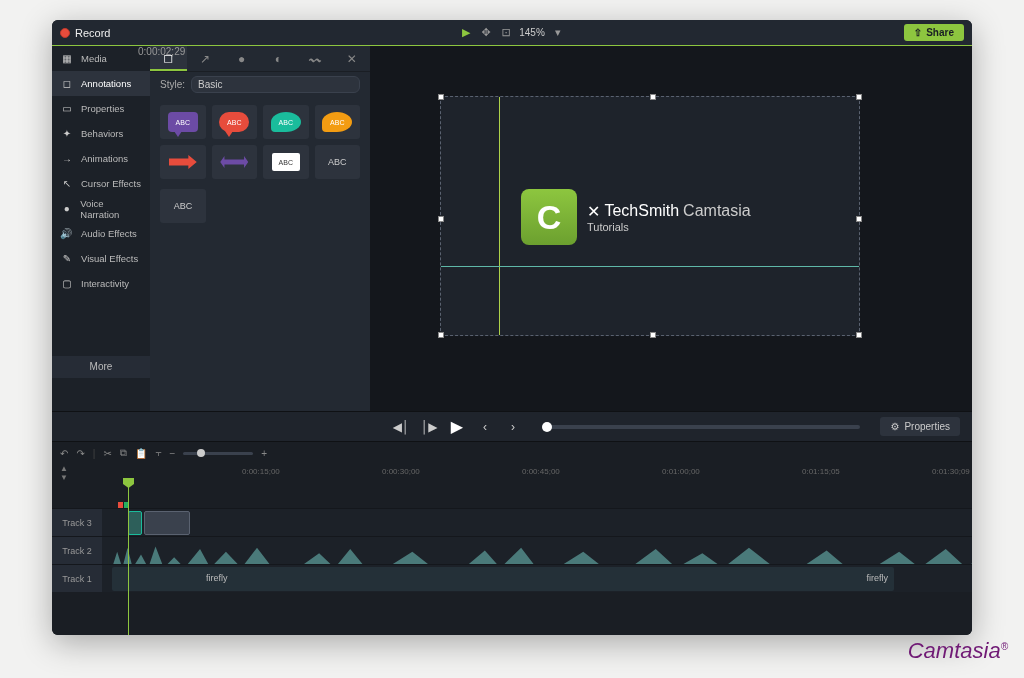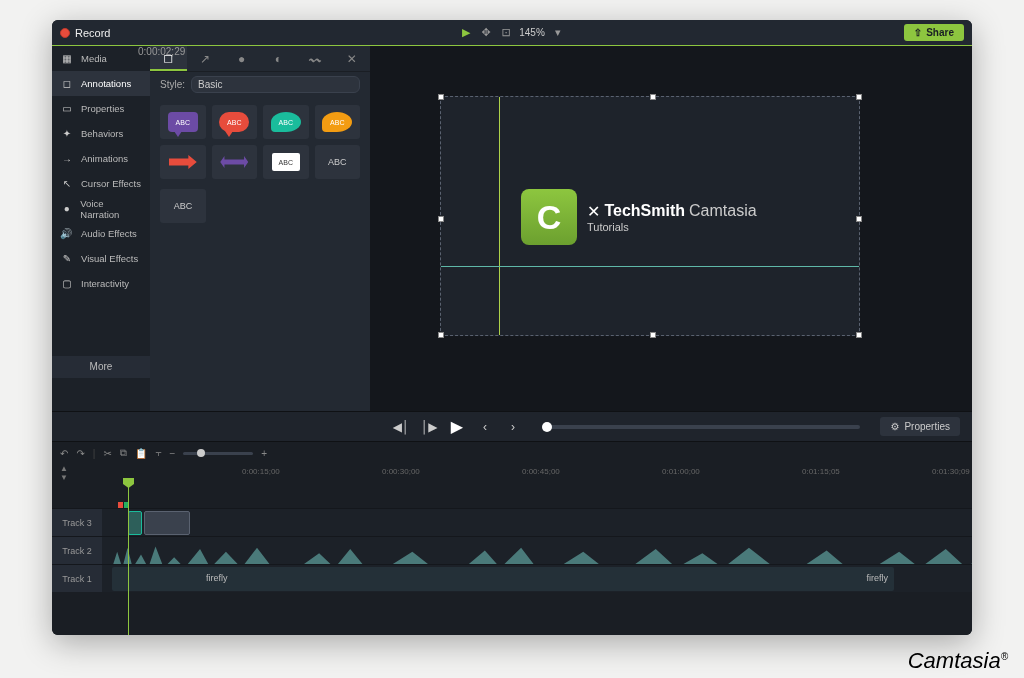--- a/index.html
+++ b/index.html
@@ -46,21 +46,21 @@
 .callout-extra .callout-item { width: 46px; height: 34px; }
 
 .canvas-area { flex: 1; background: #14171c; position: relative; }
 .canvas-frame { position: absolute; top: 50px; left: 70px; width: 420px; height: 240px; border: 1px dashed #5a6270; background: #1e232b; }
 .guide-v { position: absolute; left: 58px; top: 0; bottom: 0; width: 1px; background: #aed24a; }
 .guide-h { position: absolute; bottom: 68px; left: 0; right: 0; height: 1px; background: #5fb8a8; }
 .logo-block { position: absolute; top: 92px; left: 80px; display: flex; align-items: center; gap: 10px; }
 .logo-sq { width: 56px; height: 56px; background: linear-gradient(#8dc63f,#6ca02f); border-radius: 8px; display: flex; align-items: center; justify-content: center; font-size: 34px; font-weight: 700; color: #fff; }
 .logo-text { color: #fff; }
 .logo-line1 { font-size: 16px; display: flex; align-items: center; gap: 4px; }
-.logo-ts { font-weight: 700; }
+.logo-ts { font-weight: 400; }
 .logo-cam { font-weight: 300; color: #ccc; }
 .logo-line2 { font-size: 11px; color: #ccc; }
 .crop-handle { width: 6px; height: 6px; background: #fff; border: 1px solid #888; position: absolute; }
 
 .playback { height: 30px; background: #1f242c; display: flex; align-items: center; gap: 10px; padding: 0 12px; border-top: 1px solid #0f1114; }
 .pb-btn { color: #ccc; font-size: 12px; cursor: pointer; width: 18px; text-align: center; }
 .pb-play { color: #fff; font-size: 16px; }
 .pb-scrubber { flex: 1; height: 4px; background: #3a414d; border-radius: 2px; margin: 0 10px; position: relative; }
 .pb-knob { width: 10px; height: 10px; background: #fff; border-radius: 50%; position: absolute; left: 0; top: -3px; }
 .props-btn { background: #2d333d; color: #ccc; font-size: 10px; padding: 4px 10px; border-radius: 3px; display: flex; gap: 5px; cursor: pointer; }
@@ -82,21 +82,21 @@
 .track-label { width: 50px; height: 100%; background: #262c36; color: #999; font-size: 9px; display: flex; align-items: center; justify-content: center; }
 .track-content { flex: 1; height: 100%; background: #1c2128; position: relative; overflow: hidden; }
 .clip { position: absolute; height: 24px; top: 2px; border-radius: 2px; }
 .clip-t3a { left: 26px; width: 14px; background: #2d5f5a; border: 1px solid #1abc9c; }
 .clip-t3b { left: 42px; width: 46px; background: #3a414d; border: 1px solid #5a6270; }
 .clip-t2 { left: 10px; width: 840px; top: 4px; height: 20px; }
 .clip-t1 { left: 10px; width: 782px; top: 2px; height: 24px; background: #243038; }
 .clip-t1-label { position: absolute; color: #bbb; font-size: 9px; top: 6px; }
 .wave { width: 100%; height: 100%; }
 .wave path { fill: #4a7a7a; }
-.watermark { position: absolute; right: 16px; bottom: 4px; color: #000000; font-size: 22px; font-weight: 300; font-style: italic; }
+.watermark { position: absolute; right: 16px; bottom: 14px; color: #701a75; font-size: 22px; font-weight: 300; font-style: italic; }
 .watermark sup { font-size: 10px; }
 .tl-arrows { width: 16px; display: flex; flex-direction: column; justify-content: center; gap: 0; color: #777; font-size: 8px; padding-left: 4px; }
 </style>
 </head>
 <body>
 
 <div class="app-window">
 
   <div class="topbar">
     <div class="record-btn">

